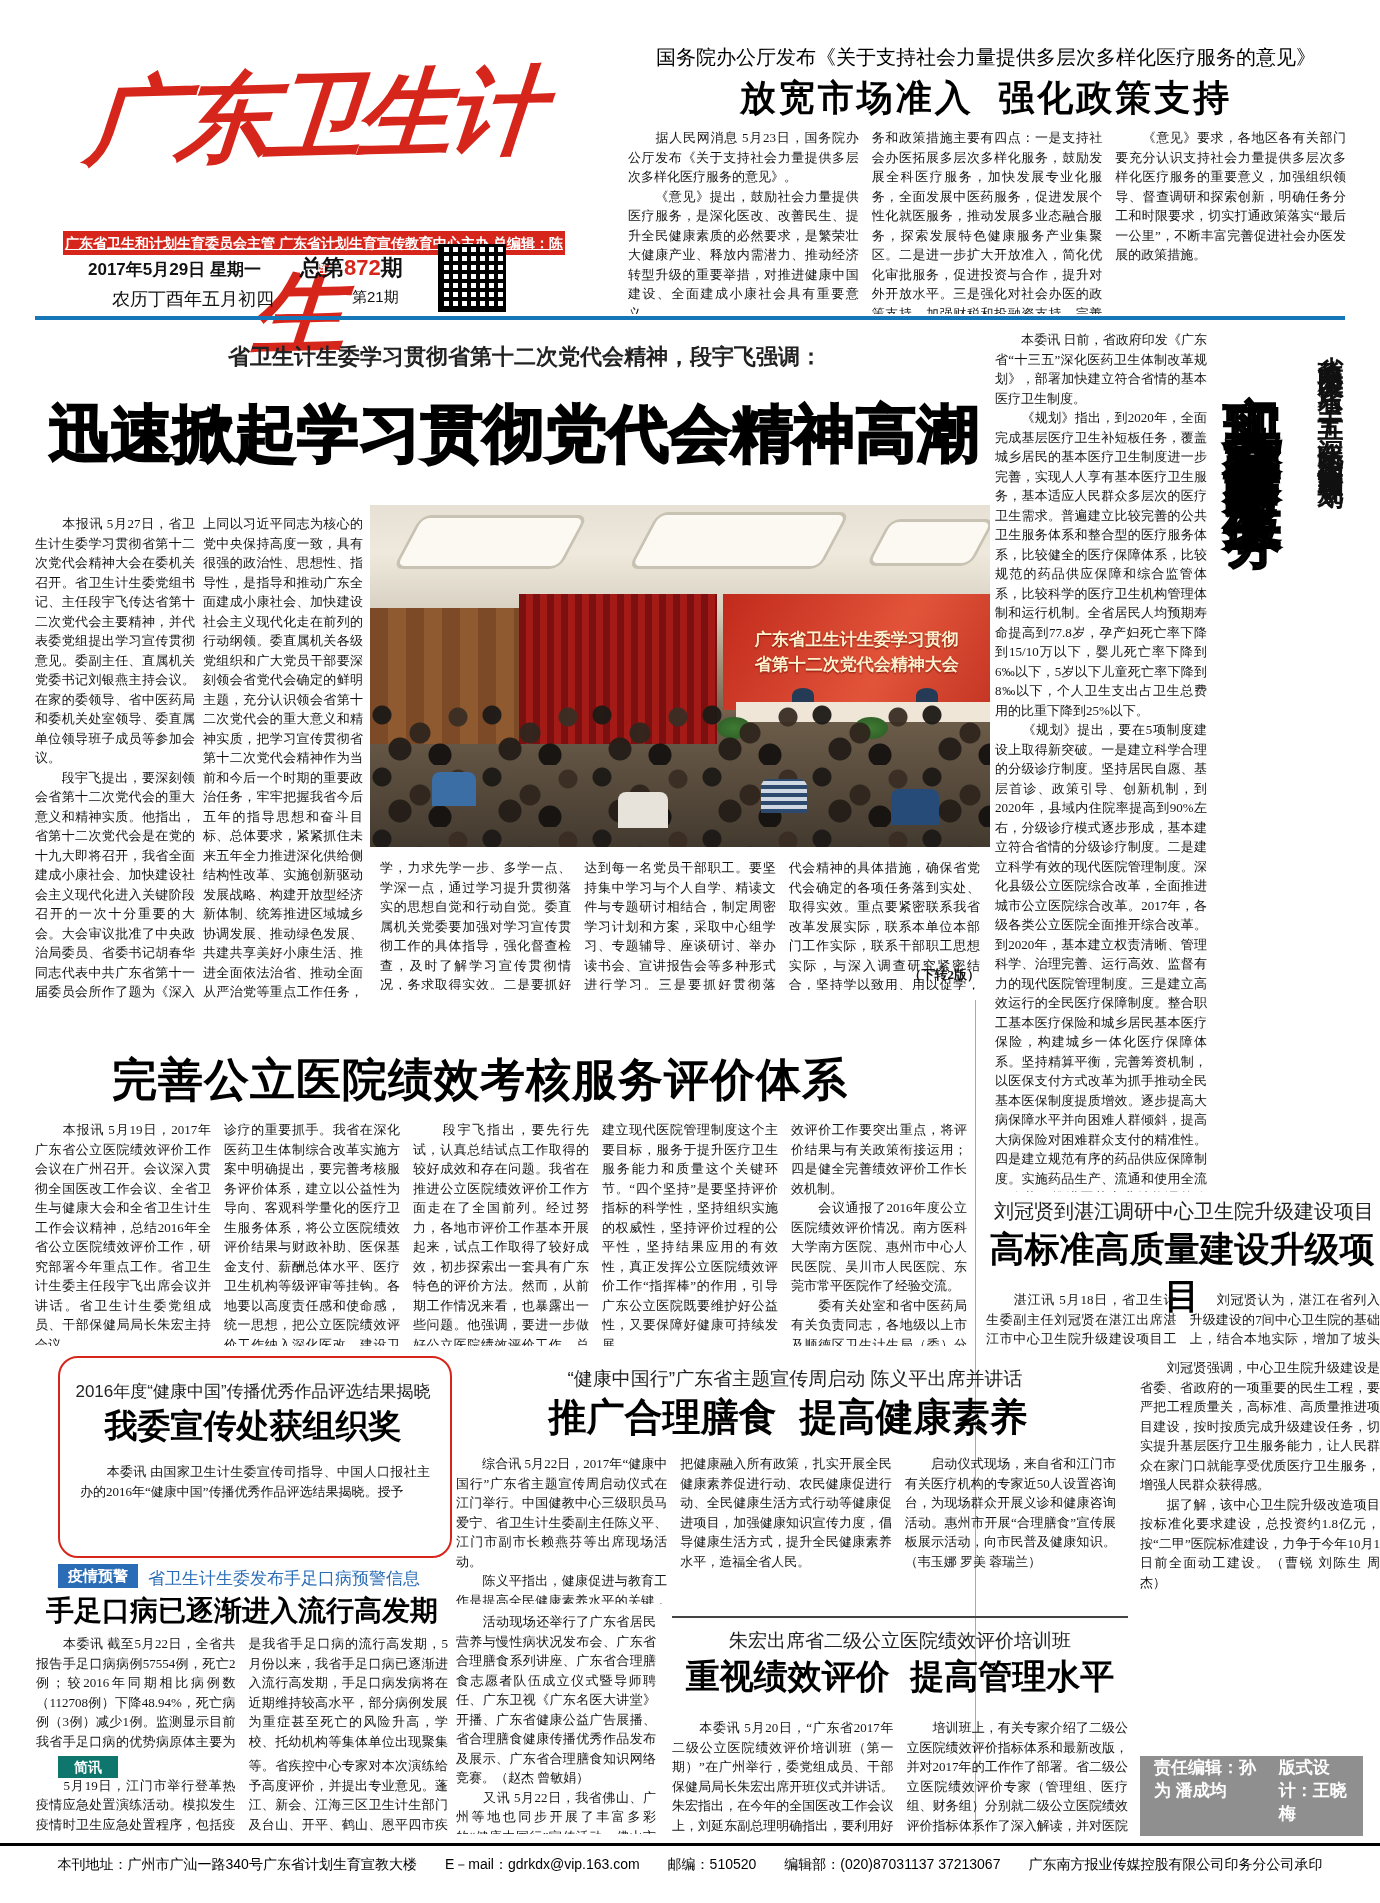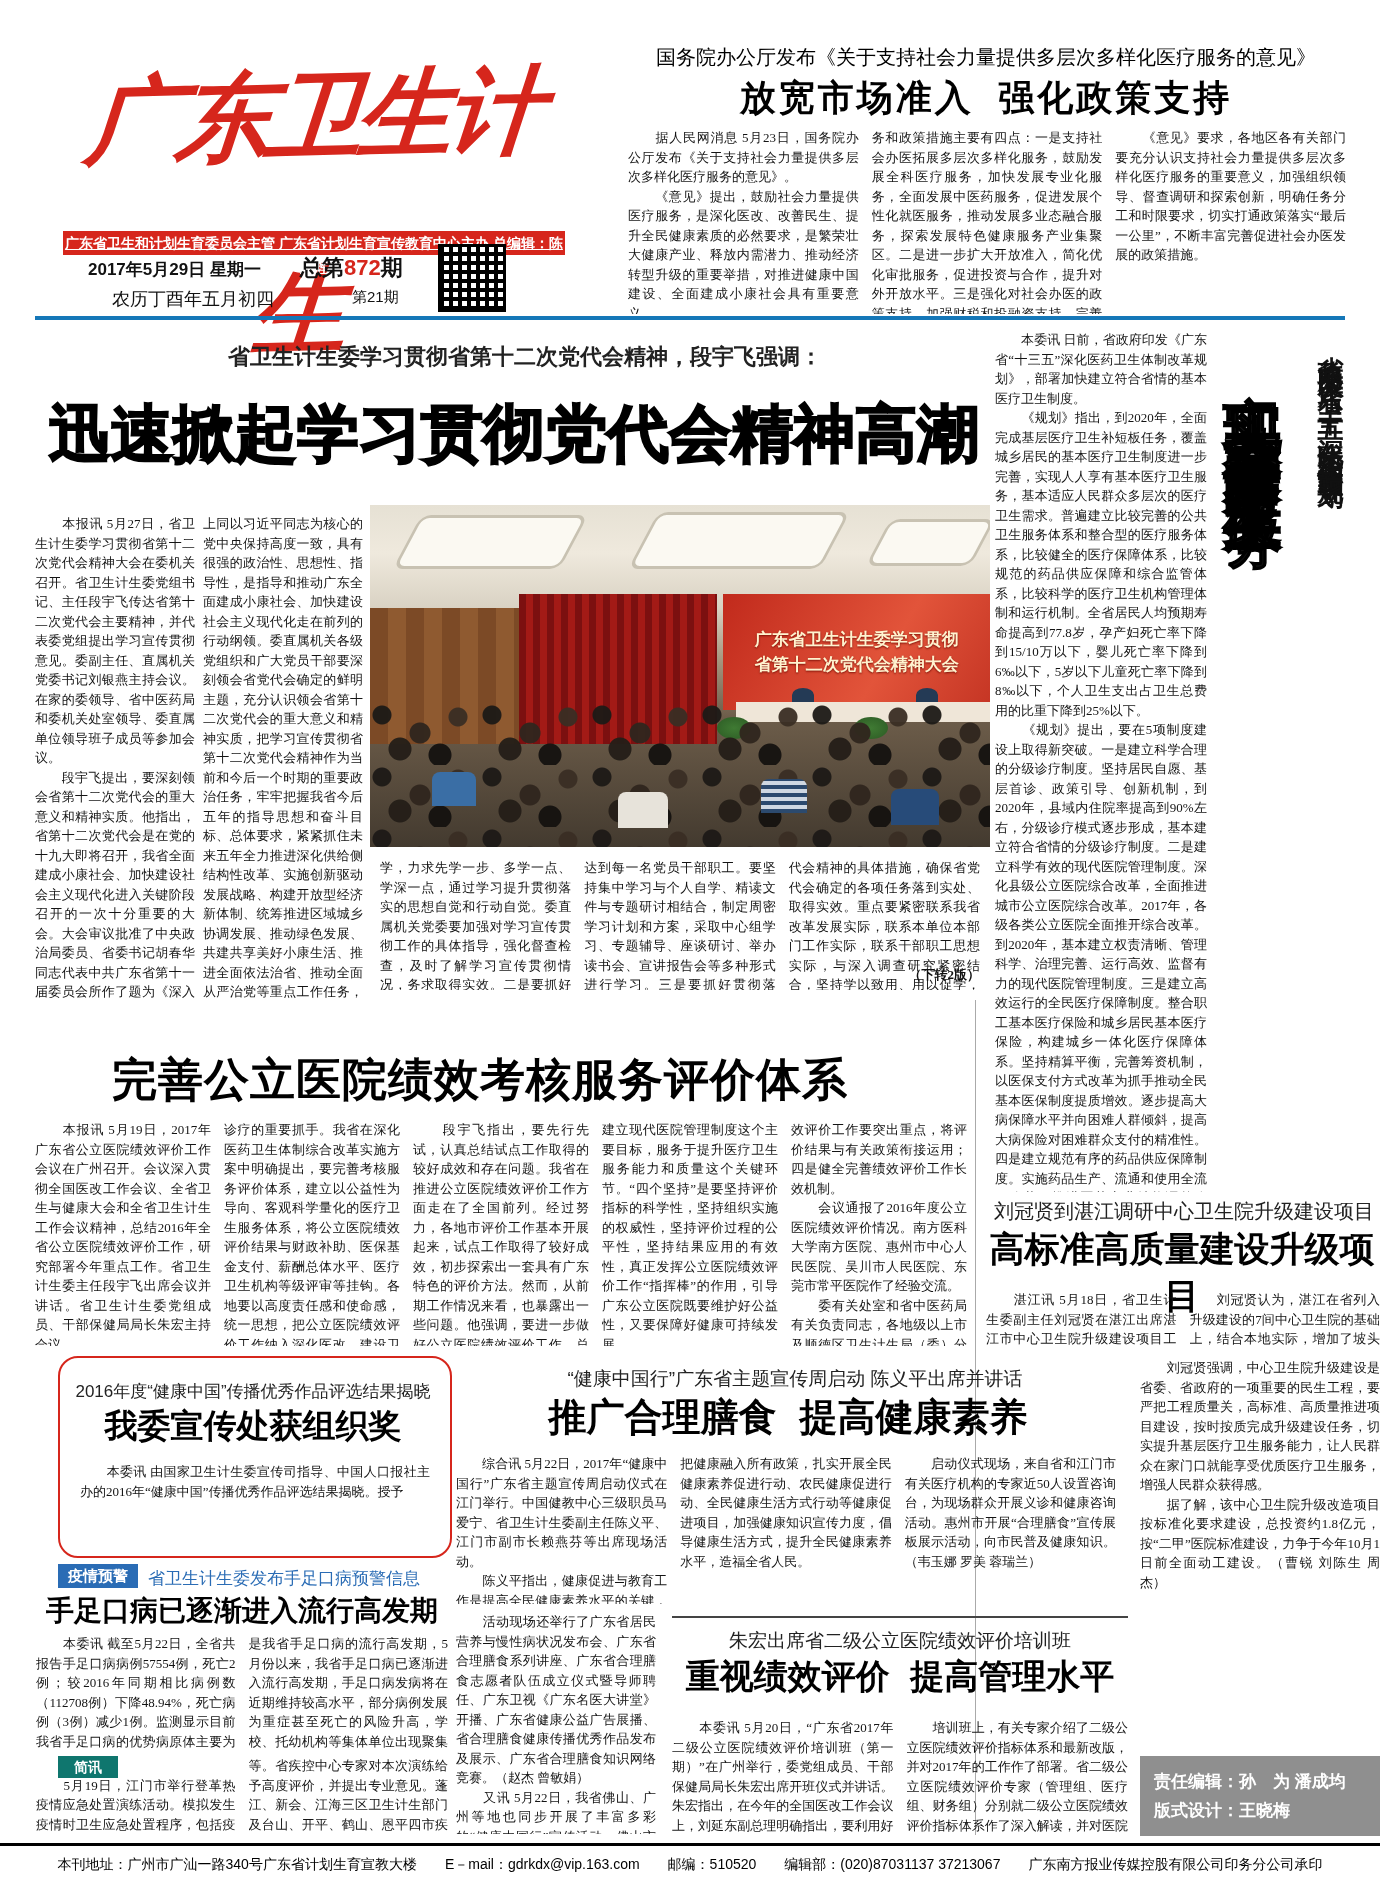--- a/index.html
+++ b/index.html
@@ -101,23 +101,23 @@
   
   .bf-label{left:58px;top:1756px;width:60px;height:22px;background:#0f766e;color:#fff;
      font-family:"Liberation Sans",sans-serif;font-weight:bold;font-size:14px;line-height:22px;text-align:center;}
   .bf-body{left:36px;top:1756px;width:412px;height:80px;}
   
   .tr-rule{left:672px;top:1616px;width:456px;height:2px;background:#444;}
   .tr-kicker{left:672px;top:1628px;width:456px;font-size:19px;}
   .tr-head{left:672px;top:1654px;width:456px;font-size:34px;}
   .tr-body{left:672px;top:1718px;width:456px;height:118px;}
   
-  .editors{left:1140px;top:1756px;width:240px;height:80px;background:#8f8f8f;color:#fff;
+  .editors{left:1140px;top:1756px;width:223px;height:80px;background:#8f8f8f;color:#fff;
      font-family:"Liberation Sans",sans-serif;font-weight:bold;font-size:17px;
-     display:flex;flex-direction:column;justify-content:center;gap:6px;padding-left:14px;box-sizing:border-box;}
+     display:flex;flex-direction:row;justify-content:center;gap:6px;padding-left:14px;box-sizing:border-box;}
   
   .foot-rule{left:0;top:1843px;width:1380px;height:3px;background:#000;}
   .foot-text{left:0;top:1856px;width:1380px;text-align:center;
      font-family:"Liberation Sans",sans-serif;font-size:14px;color:#000;}
 </style>
 </head>
 <body>
 
 <div class="page">
 

